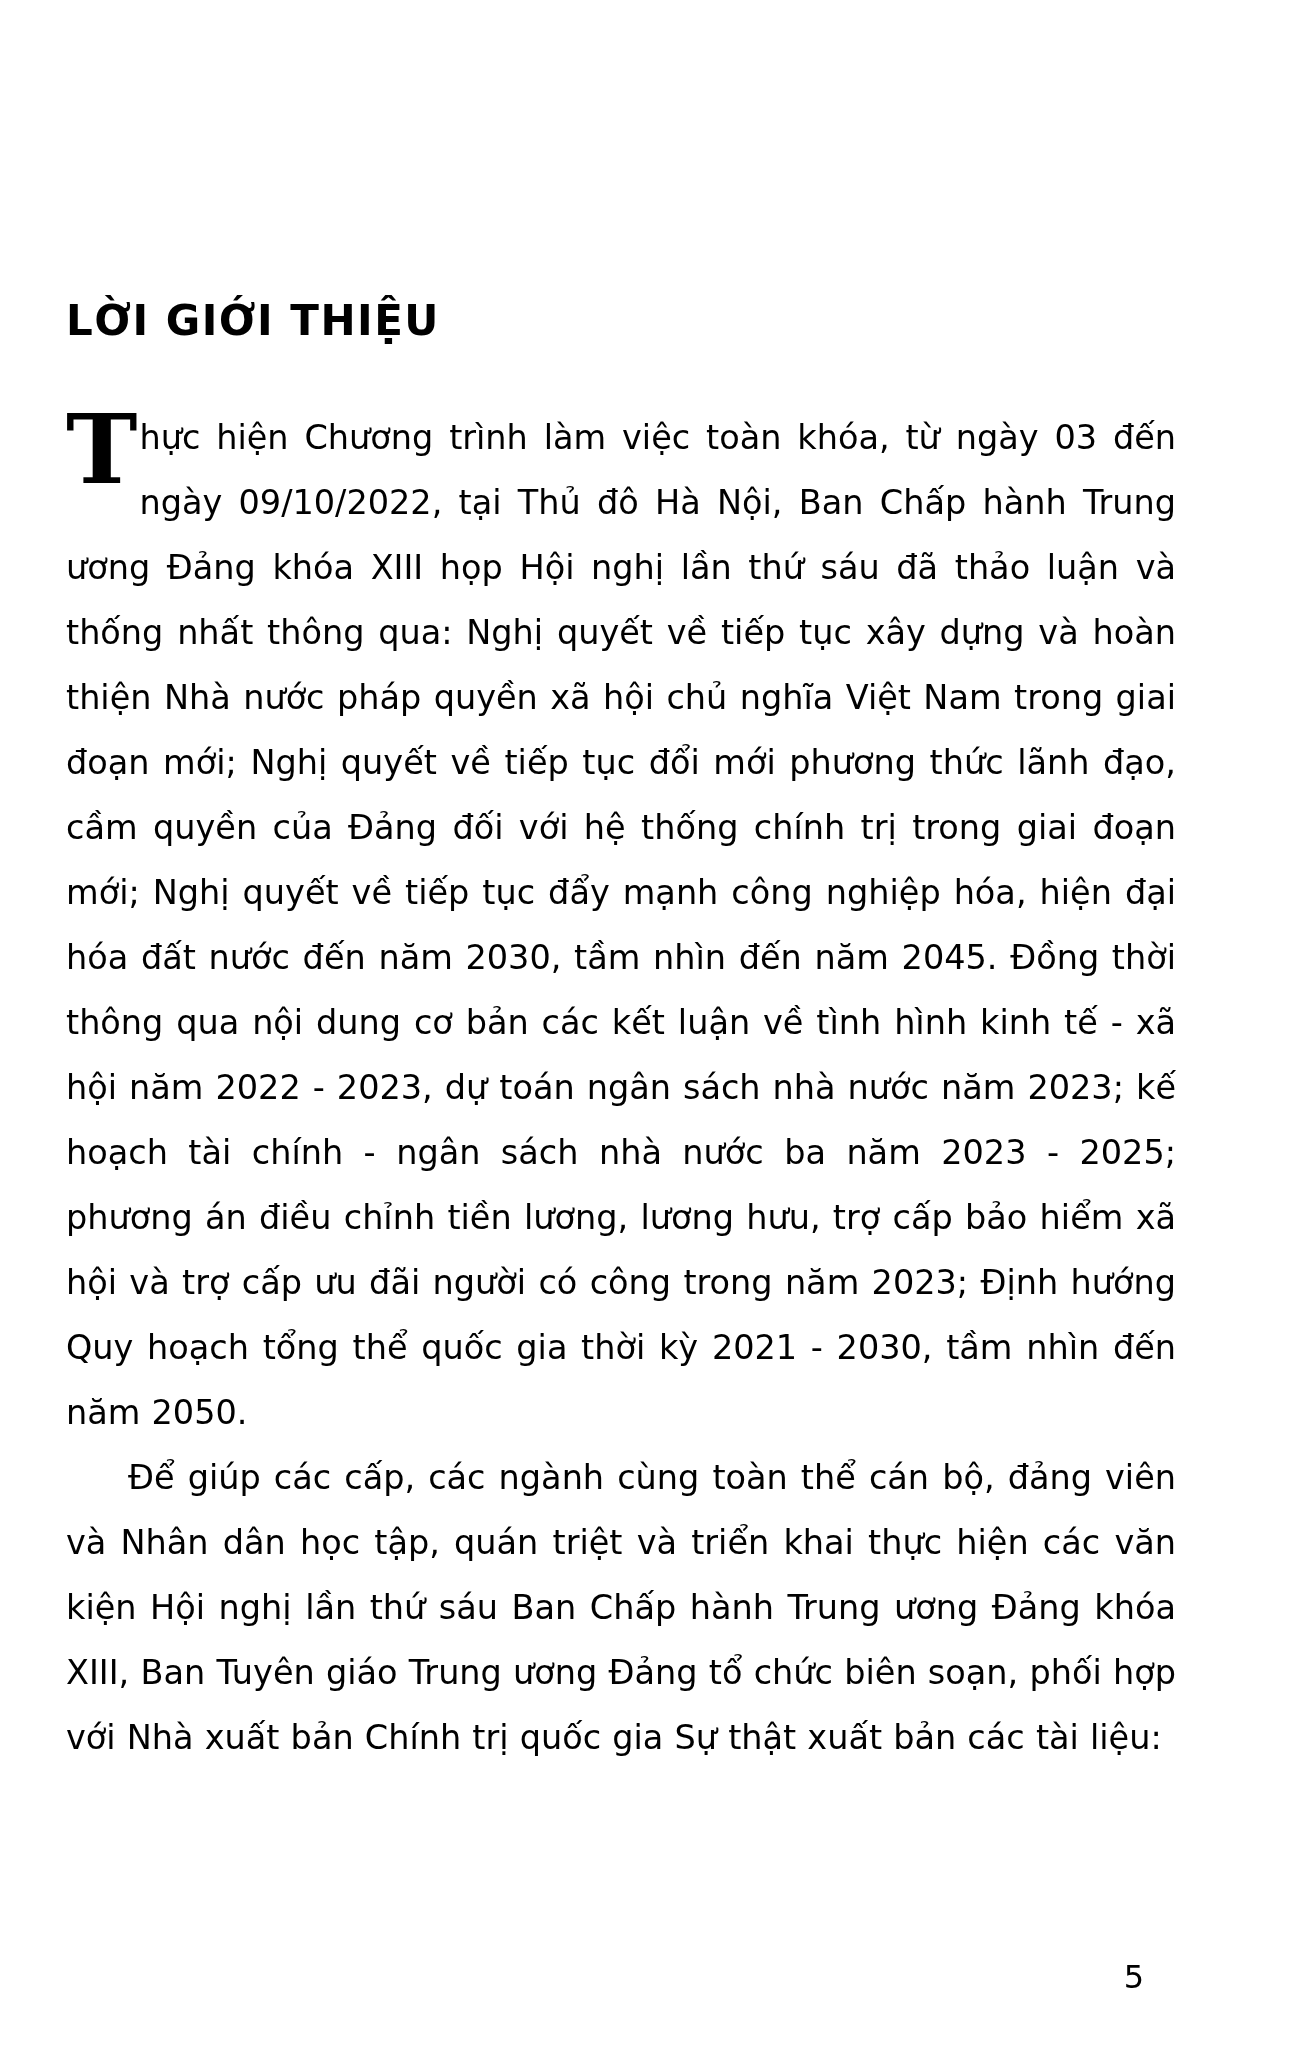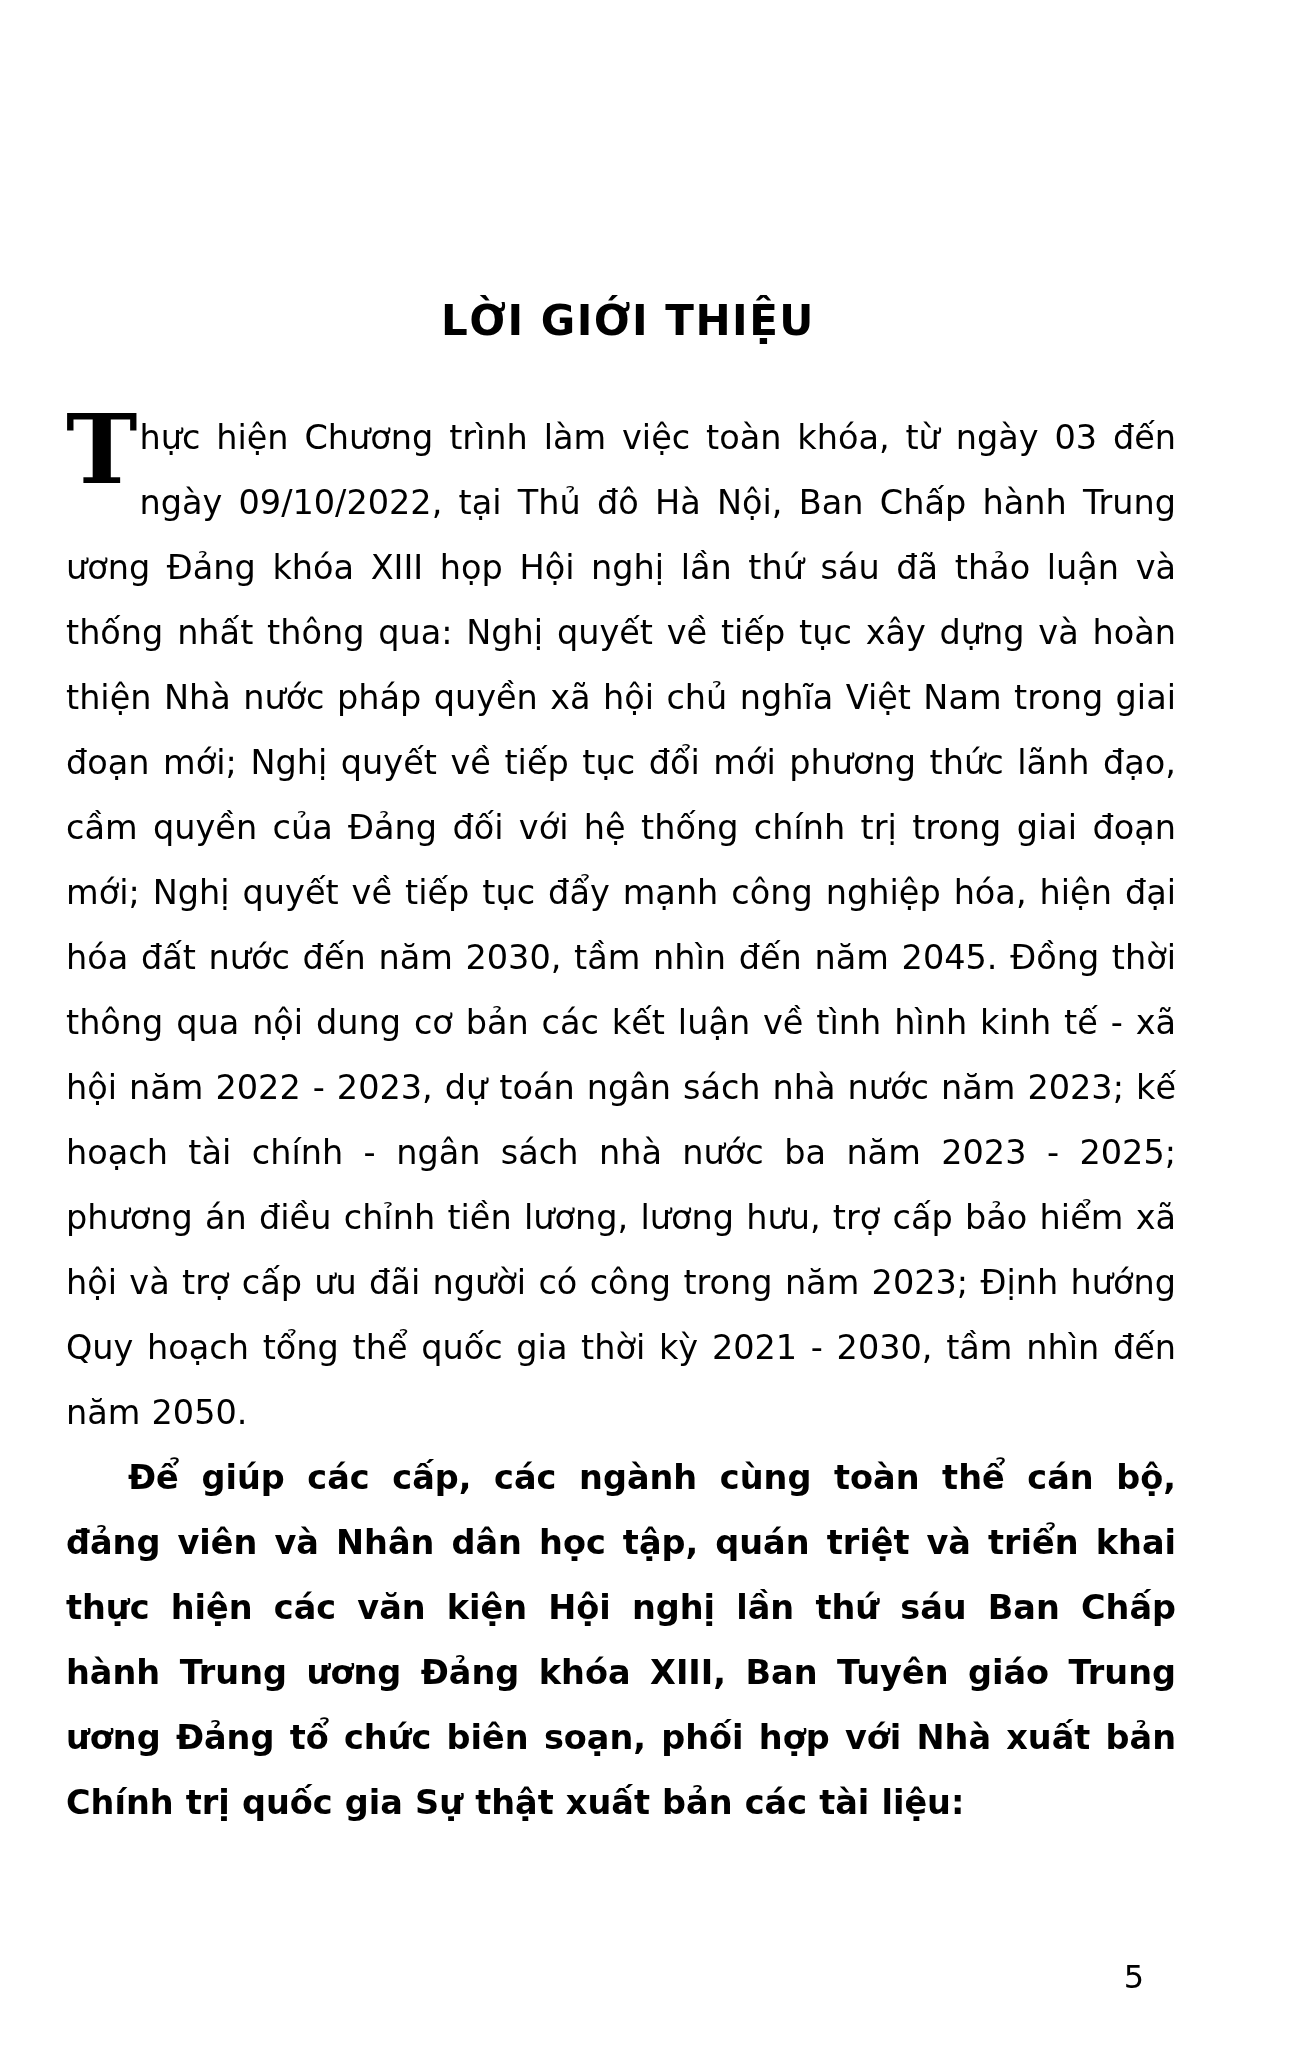--- a/index.html
+++ b/index.html
@@ -25,24 +25,23 @@
   }
   .content {
     position: absolute;
     left: 66px;
     top: 0;
     width: 1180px;
     height: 2068px;
   }
   .page-title {
     position: absolute;
-    left: 12px;
+    left: 0;
     top: 268px;
     width: 1100px;
-    text-align: center;
     font-family: "DejaVu Sans", sans-serif;
     font-weight: bold;
     font-size: 42px;
     letter-spacing: 1.5px;
     line-height: 1.2;
   }
   .body-text {
     position: absolute;
     left: 0;
     top: 405px;
@@ -54,21 +53,20 @@
     text-justify: inter-word;
     word-spacing: 0.5px;
   }
   .para {
     margin: 0;
     text-indent: 0;
   }
   .para + .para {
     text-indent: 62px;
     margin-top: 0;
-    font-weight: bold;
   }
   .dropcap-para {
     position: relative;
   }
   .dropcap {
     float: left;
     font-family: "DejaVu Serif", serif;
     font-weight: bold;
     font-size: 96px;
     line-height: 86px;

